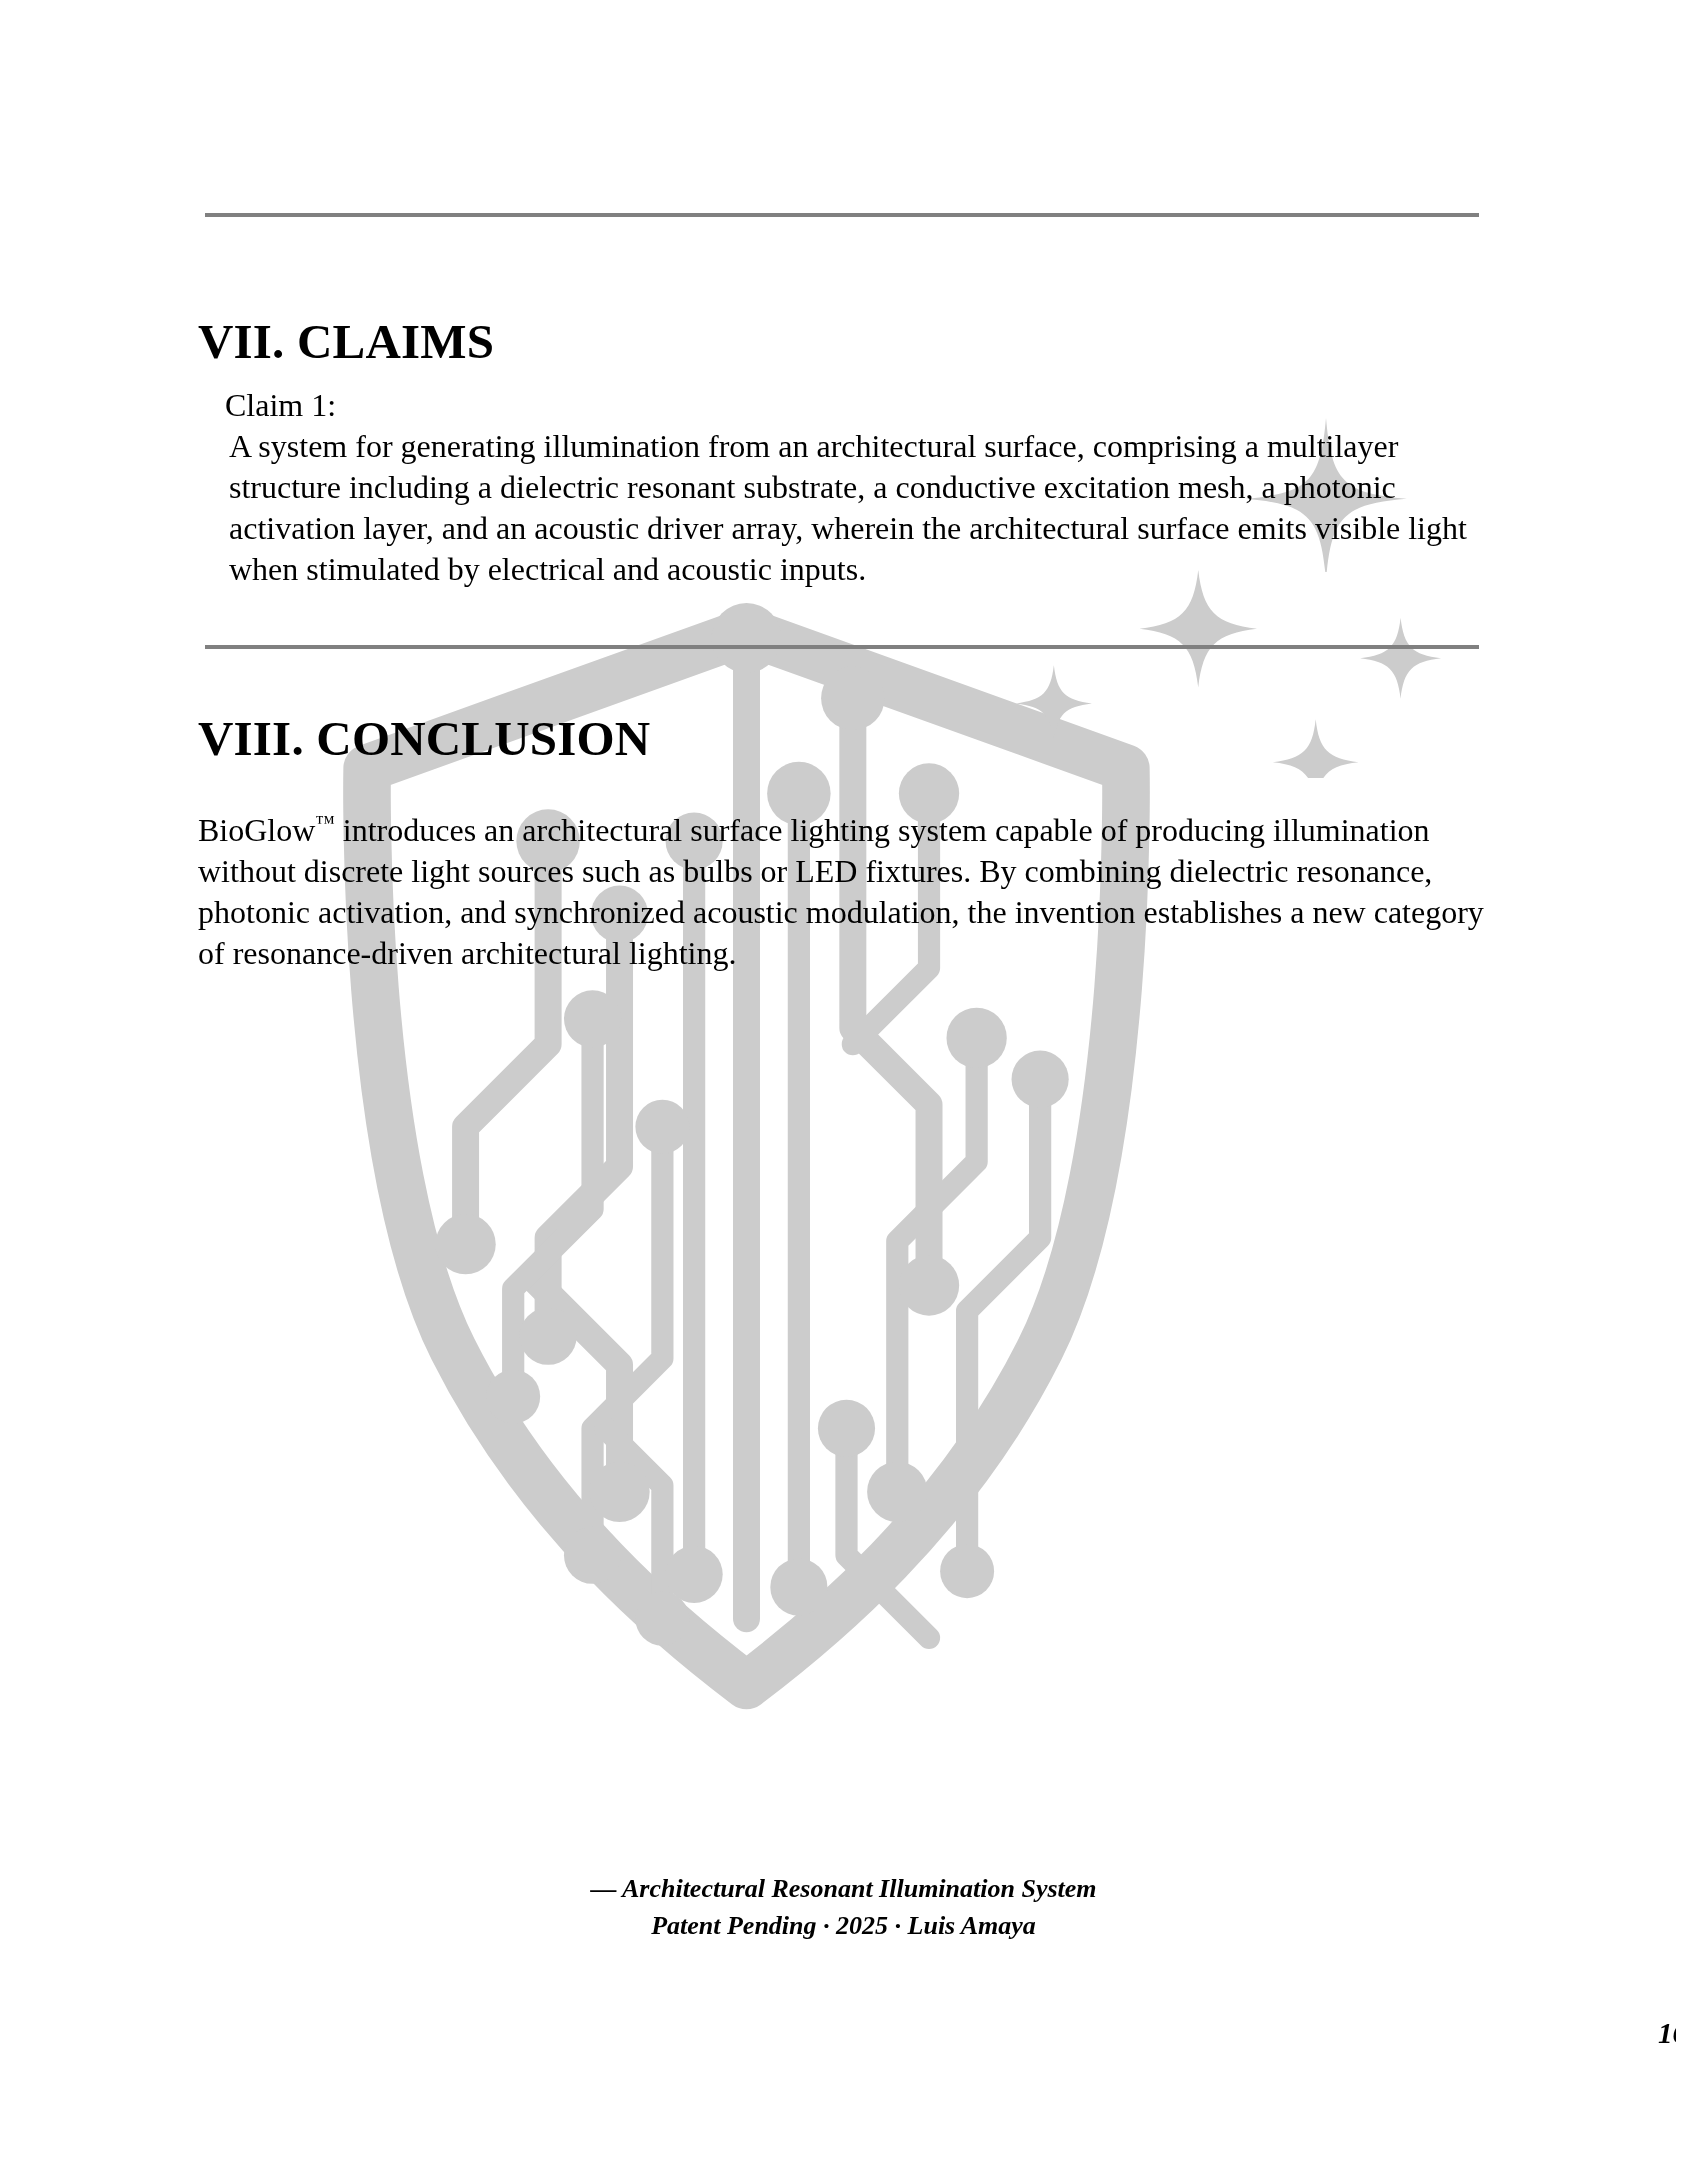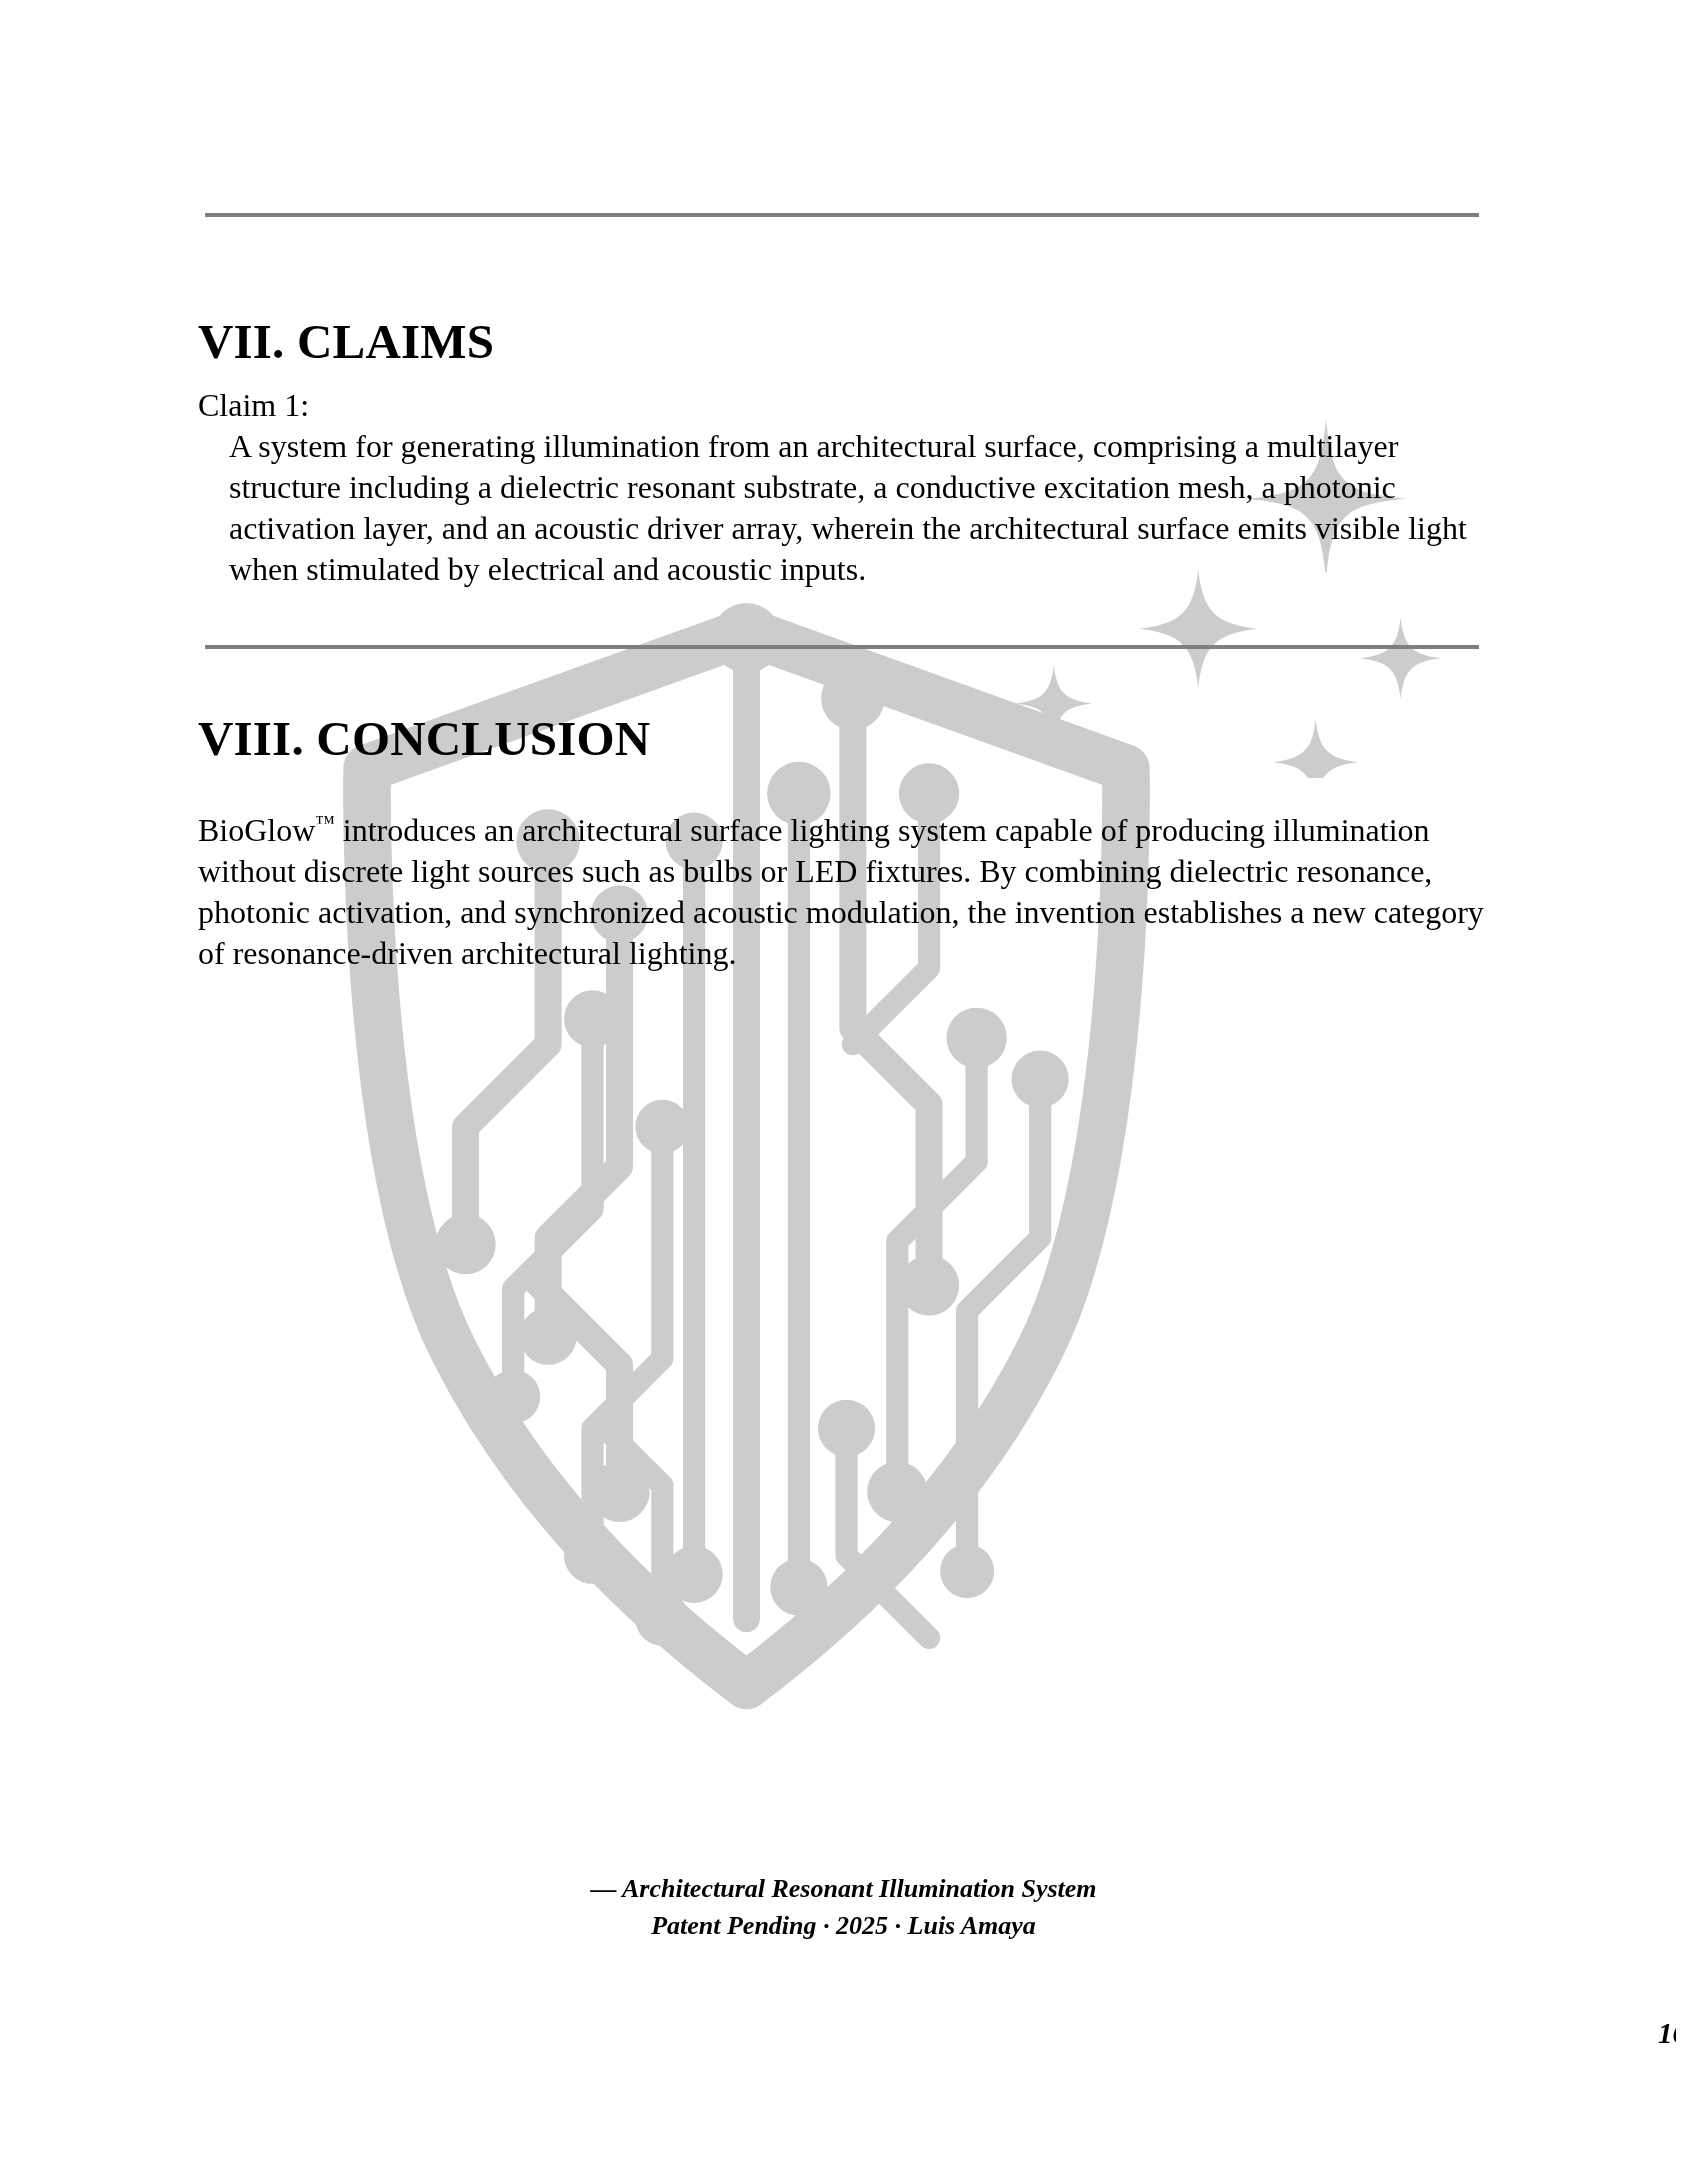--- a/index.html
+++ b/index.html
@@ -81,21 +81,21 @@
   .heading-claims { top: 282px; }
   .heading-conclusion { top: 679px; }
 
   .body-block {
     position: absolute;
     left: 198px;
     width: 1286px;
     font-size: 32px;
     line-height: 41px;
   }
-  .claim-label { top: 385px; }
+  .claim-label { top: 385px; margin-left: 27px; }
   .claim-text  { top: 426px; margin-left: 31px; }
   .conclusion-text { top: 810px; }
 
   .body-block p {
     margin: 0;
   }
 
   sup.tm {
     font-size: 0.62em;
     vertical-align: super;

